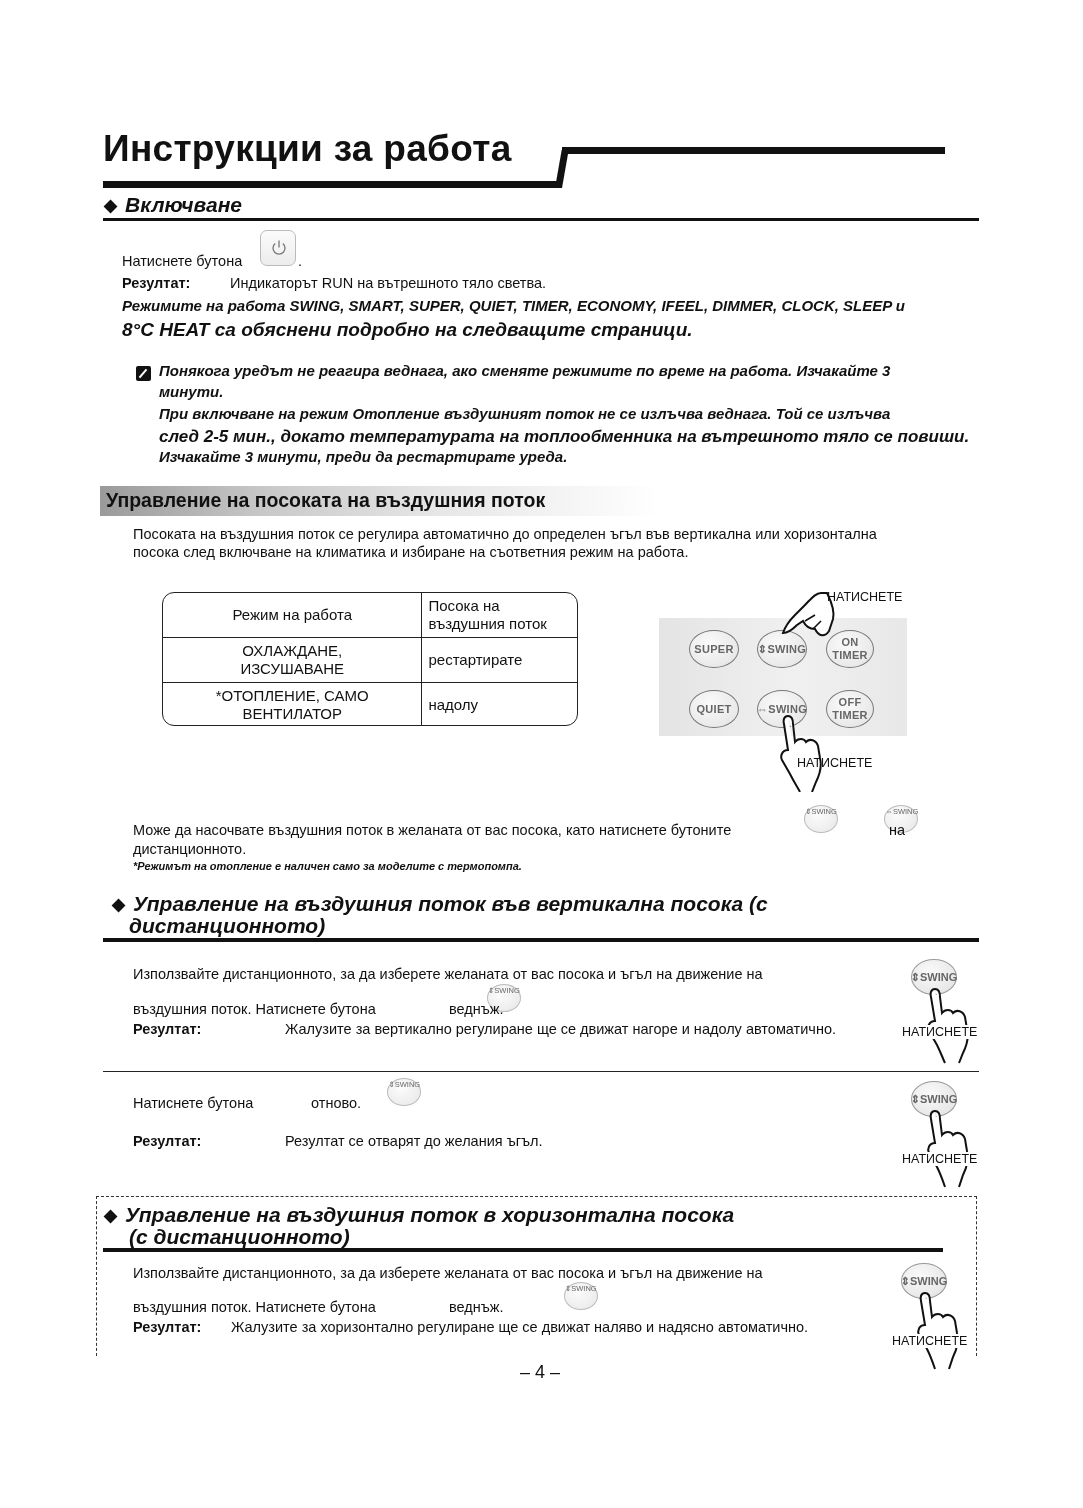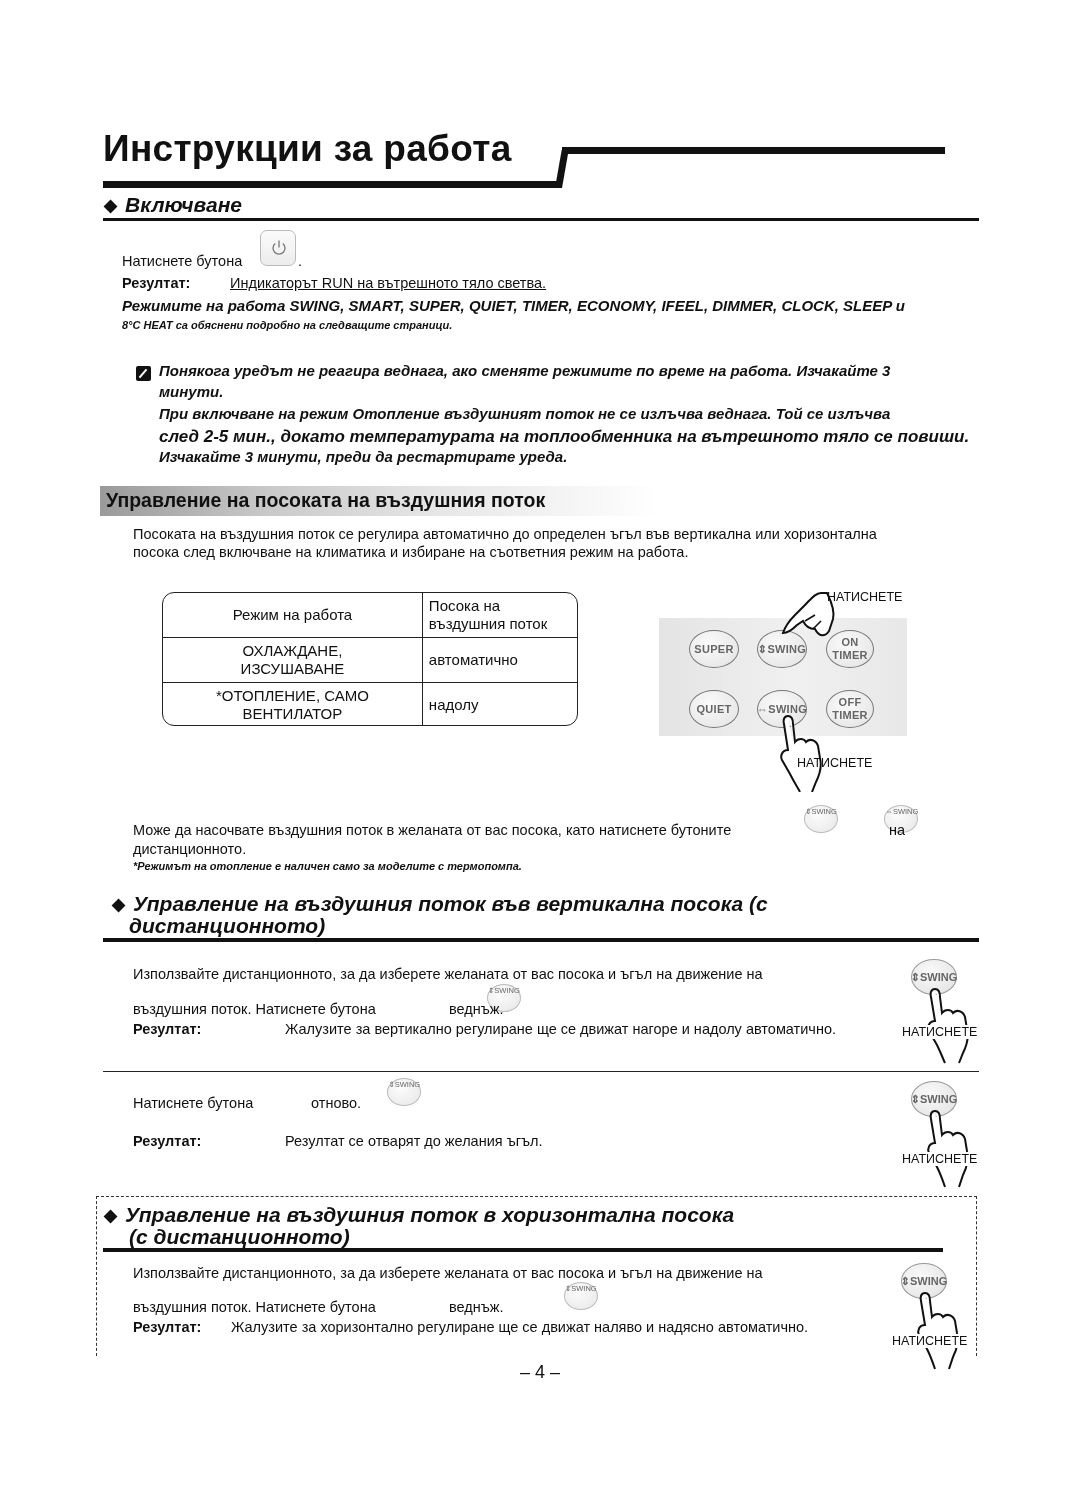--- a/index.html
+++ b/index.html
@@ -68,23 +68,23 @@
 </div>
 <div class="abs power-btn">
   <svg width="18" height="18" viewBox="0 0 18 18">
     <path d="M5.2 4.5 A6 6 0 1 0 12.8 4.5" fill="none" stroke="#777" stroke-width="1.3"></path>
     <line x1="9" y1="1.5" x2="9" y2="8.5" stroke="#777" stroke-width="1.3"></line>
   </svg>
 </div>
 <div class="abs txt" style="left:298px; top:253px;">.</div>
 
 <div class="abs txt bold" style="left:122px; top:275px;">Резултат:</div>
-<div class="abs txt" style="left:230px; top:275px;text-decoration:underline;">Индикаторът RUN на вътрешното тяло светва.</div>
+<div class="abs txt" style="left:230px; top:275px;">Индикаторът RUN на вътрешното тяло светва.</div>
 <div class="abs txt bi" style="left:122px; top:297px; font-size:15px;">Режимите на работа SWING, SMART, SUPER, QUIET, TIMER, ECONOMY, IFEEL, DIMMER, CLOCK, SLEEP и</div>
-<div class="abs txt bi" style="left:122px; top:319px; font-size:11px;">8°C HEAT са обяснени подробно на следващите страници.</div>
+<div class="abs txt bi" style="left:122px; top:319px; font-size:19px;">8°C HEAT са обяснени подробно на следващите страници.</div>
 
 <div class="abs note-icon"></div>
 <div class="abs txt bi" style="left:159px; top:362px; font-size:15px;">Понякога уредът не реагира веднага, ако сменяте режимите по време на работа. Изчакайте 3</div>
 <div class="abs txt bi" style="left:159px; top:383px; font-size:15px;">минути.</div>
 <div class="abs txt bi" style="left:159px; top:405px; font-size:15px;">При включване на режим Отопление въздушният поток не се излъчва веднага. Той се излъчва</div>
 <div class="abs txt bi" style="left:159px; top:427px; font-size:17px;">след 2-5 мин., докато температурата на топлообменника на вътрешното тяло се повиши.</div>
 <div class="abs txt bi" style="left:159px; top:448px; font-size:15px;">Изчакайте 3 минути, преди да рестартирате уреда.</div>
 
 
 <div class="abs section-banner">
@@ -95,21 +95,21 @@
 
 <div class="abs mode-table">
   <table>
     <tbody>
         <tr style="height:44px;">
       <td>Режим на работа</td>
       <td style="width:150px; white-space:normal;">Посока на въздушния поток</td>
     </tr>
     <tr style="height:45px;">
       <td style="padding:0 40px;">ОХЛАЖДАНЕ, ИЗСУШАВАНЕ</td>
-      <td>автоматично</td>
+      <td>рестартирате</td>
     </tr>
     <tr style="height:45px;">
       <td style="padding:0 14px;">*ОТОПЛЕНИЕ, САМО ВЕНТИЛАТОР</td>
       <td>надолу</td>
     </tr>
   </tbody>
     </table>
 </div>
 
 

